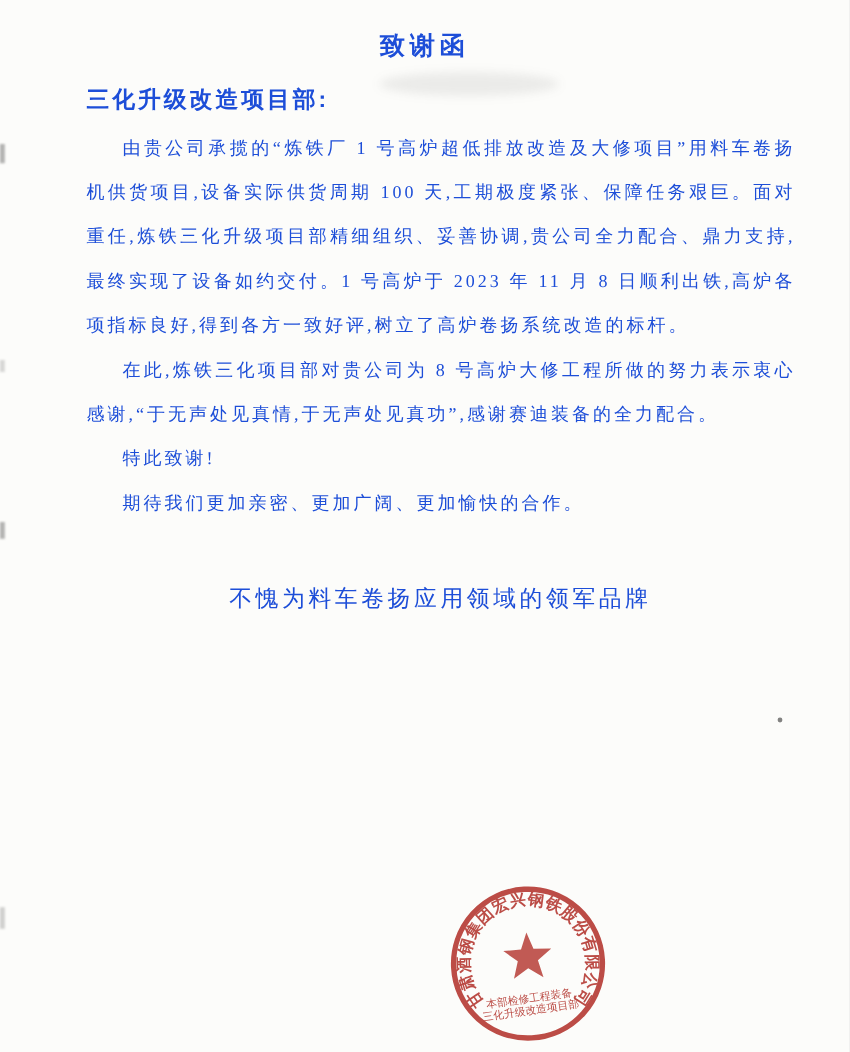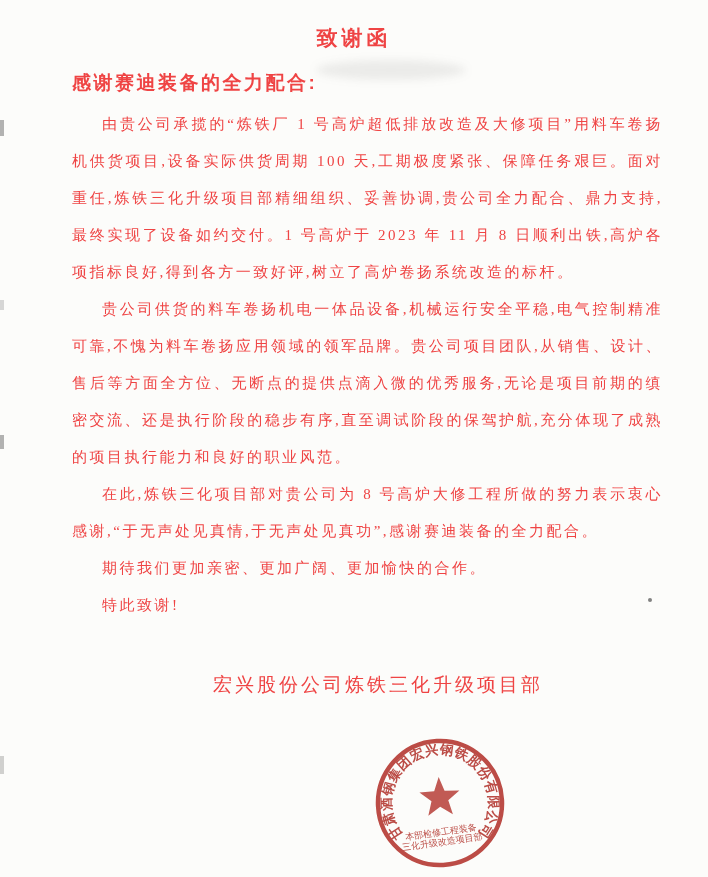--- a/index.html
+++ b/index.html
@@ -3,21 +3,21 @@
 <meta charset="utf-8">
 <style>
   html,body{margin:0;padding:0;background:#e8e8e8;}
   .page{
     position:relative;
     width:708px;height:877px;
     margin:0 auto;
     background:#fcfcfa;
     overflow:hidden;
     font-family:"Liberation Serif","DejaVu Serif",serif;
-    color:#ef4444;
+    color:#1d4ed8;
   }
   .title{
     padding-top:24px;
     text-align:center;
     font-family:"Liberation Sans","DejaVu Sans",sans-serif;
     font-size:21px;
     font-weight:bold;
     letter-spacing:4px;
   }
   .salutation{
@@ -79,32 +79,31 @@
 
   <div class="smudge"></div>
   <div class="edge-mark em1"></div>
   <div class="edge-mark em2"></div>
   <div class="edge-mark em3"></div>
   <div class="edge-mark em4"></div>
   <div class="ink-dot"></div>
 
   <div class="title">致谢函</div>
 
-  <div class="salutation">感谢赛迪装备的全力配合:</div>
+  <div class="salutation">三化升级改造项目部:</div>
 
   <div class="body-text">
     <p>由贵公司承揽的“炼铁厂 1 号高炉超低排放改造及大修项目”用料车卷扬机供货项目,设备实际供货周期 100 天,工期极度紧张、保障任务艰巨。面对重任,炼铁三化升级项目部精细组织、妥善协调,贵公司全力配合、鼎力支持,最终实现了设备如约交付。1 号高炉于 2023 年 11 月 8 日顺利出铁,高炉各项指标良好,得到各方一致好评,树立了高炉卷扬系统改造的标杆。</p>
-    <p>贵公司供货的料车卷扬机电一体品设备,机械运行安全平稳,电气控制精准可靠,不愧为料车卷扬应用领域的领军品牌。贵公司项目团队,从销售、设计、售后等方面全方位、无断点的提供点滴入微的优秀服务,无论是项目前期的缜密交流、还是执行阶段的稳步有序,直至调试阶段的保驾护航,充分体现了成熟的项目执行能力和良好的职业风范。</p>
     <p>在此,炼铁三化项目部对贵公司为 8 号高炉大修工程所做的努力表示衷心感谢,“于无声处见真情,于无声处见真功”,感谢赛迪装备的全力配合。</p>
+    <p>特此致谢!</p>
     <p>期待我们更加亲密、更加广阔、更加愉快的合作。</p>
-    <p>特此致谢!</p>
   </div>
 
   <div class="sig-block">
-    <div>宏兴股份公司炼铁三化升级项目部</div>
+    <div>不愧为料车卷扬应用领域的领军品牌</div>
   </div>
 
   <svg class="stamp" viewBox="0 0 136 136" xmlns="http://www.w3.org/2000/svg">
     <circle cx="68" cy="68" r="62" fill="none" stroke="#b5342d" stroke-width="4.5"></circle>
     <path id="ringPath" d="M 30.5,99.5 A 49,49 0 1 1 105.5,99.5" fill="none"></path>
     <text fill="#b5342d" font-size="13.5" font-weight="bold" font-family="'Liberation Serif','DejaVu Serif',serif" letter-spacing="0.5">
       <textPath href="#ringPath" startOffset="1">甘肃酒钢集团宏兴钢铁股份有限公司</textPath>
     </text>
     <polygon points="68,42 73.2,55.9 88,56.5 76.4,65.7 80.3,80 68,71.8 55.7,80 59.6,65.7 48,56.5 62.8,55.9" fill="#b5342d" fill-opacity="0.92"></polygon>
     <g transform="rotate(-5 68 104)">

